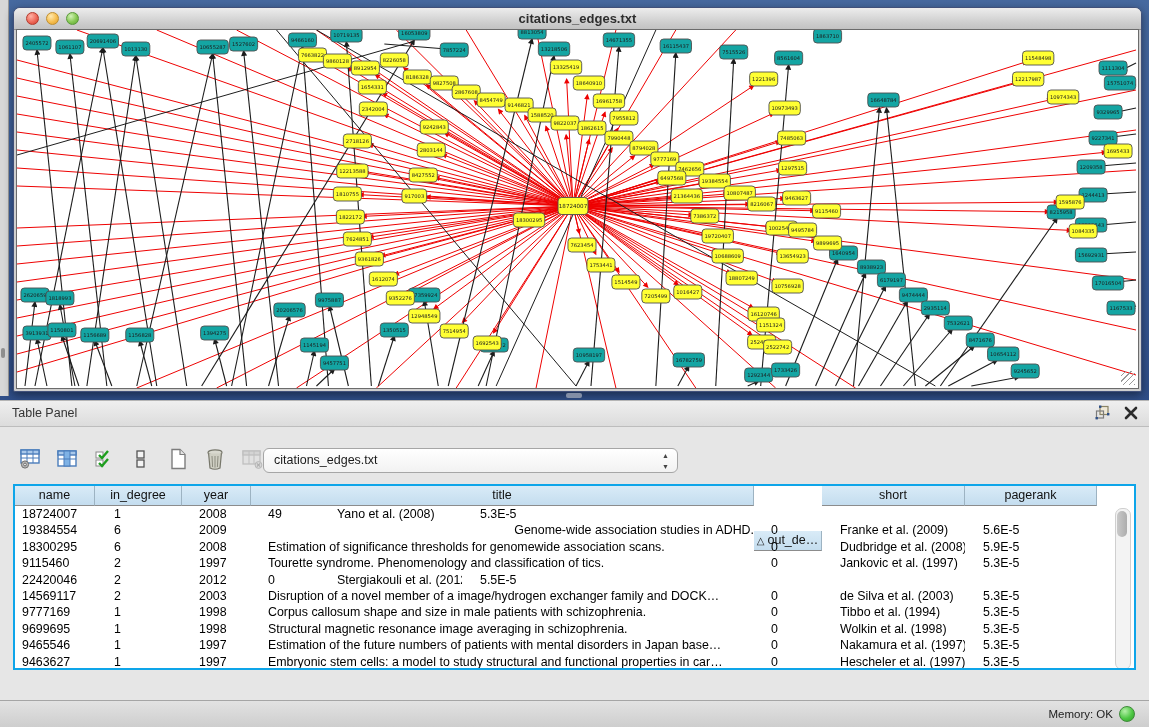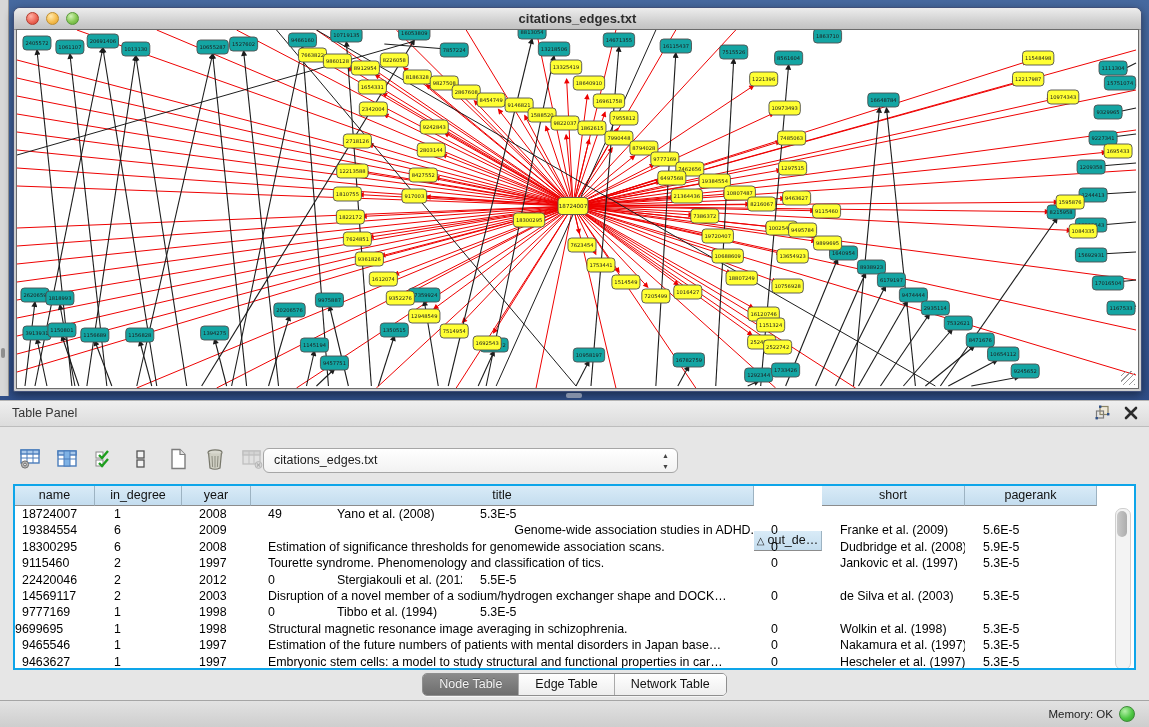--- a/index.html
+++ b/index.html
@@ -958,35 +958,36 @@
           <div class="td" style="width: 87px; padding-left: 19px;">2</div>
           <div class="td" style="width: 69px; padding-left: 17px;">2012</div>
           <div class="td" style="width: 68px; padding-left: 17px;">0</div>
           <div class="td" style="width: 143px; padding-left: 18px;">Stergiakouli et al. (2012)</div>
           <div class="td" style="width: 132px; padding-left: 18px;">5.5E-5</div>
         </div>
         <div class="tr">
           <div class="td" style="width: 80px; padding-left: 7px;">14569117</div>
           <div class="td" style="width: 87px; padding-left: 19px;">2</div>
           <div class="td" style="width: 69px; padding-left: 17px;">2003</div>
-          <div class="td" style="width: 503px; padding-left: 17px;">Disruption of a novel member of a sodium/hydrogen exchanger shape and DOCK…</div>
+          <div class="td" style="width: 503px; padding-left: 17px;">Disruption of a novel member of a image/hydrogen exchanger family and DOCK…</div>
           <div class="td" style="width: 68px; padding-left: 17px;">0</div>
           <div class="td" style="width: 143px; padding-left: 18px;">de Silva et al. (2003)</div>
           <div class="td" style="width: 132px; padding-left: 18px;">5.3E-5</div>
         </div>
         <div class="tr">
           <div class="td" style="width: 80px; padding-left: 7px;">9777169</div>
           <div class="td" style="width: 87px; padding-left: 19px;">1</div>
           <div class="td" style="width: 69px; padding-left: 17px;">1998</div>
+          <div class="td" style="width: 503px; padding-left: 17px;">Corpus callosum shape and size in male patients with schizophrenia.</div>
           <div class="td" style="width: 68px; padding-left: 17px;">0</div>
           <div class="td" style="width: 143px; padding-left: 18px;">Tibbo et al. (1994)</div>
           <div class="td" style="width: 132px; padding-left: 18px;">5.3E-5</div>
         </div>
         <div class="tr">
-          <div class="td" style="width: 80px; padding-left: 0;">9699695</div>
+          <div class="td" style="width: 80px; padding-left: 7px;">9699695</div>
           <div class="td" style="width: 87px; padding-left: 19px;">1</div>
           <div class="td" style="width: 69px; padding-left: 17px;">1998</div>
           <div class="td" style="width: 503px; padding-left: 17px;">Structural magnetic resonance image averaging in schizophrenia.</div>
           <div class="td" style="width: 68px; padding-left: 17px;">0</div>
           <div class="td" style="width: 143px; padding-left: 18px;">Wolkin et al. (1998)</div>
           <div class="td" style="width: 132px; padding-left: 18px;">5.3E-5</div>
         </div>
         <div class="tr">
           <div class="td" style="width: 80px; padding-left: 7px;">9465546</div>
           <div class="td" style="width: 87px; padding-left: 19px;">1</div>
@@ -1004,27 +1005,20 @@
           <div class="td" style="width: 68px; padding-left: 17px;">0</div>
           <div class="td" style="width: 143px; padding-left: 18px;">Hescheler et al. (1997)</div>
           <div class="td" style="width: 132px; padding-left: 18px;">5.3E-5</div>
         </div>
       </div>
     <div class="vscroll">
       <div class="thumb"></div>
     </div>
   </div>
 
-  <div class="tabs">
-    <div class="seg" id="seg">
-        <div class="tab active">Node Table</div>
-        <div class="tab">Edge Table</div>
-        <div class="tab">Network Table</div>
-      </div>
-  </div>
 </div>
 
 <div class="statusbar">
   <div class="mem">
     <span>Memory: OK</span>
     <span class="led"></span>
   </div>
 </div>
 
 </body></html>

